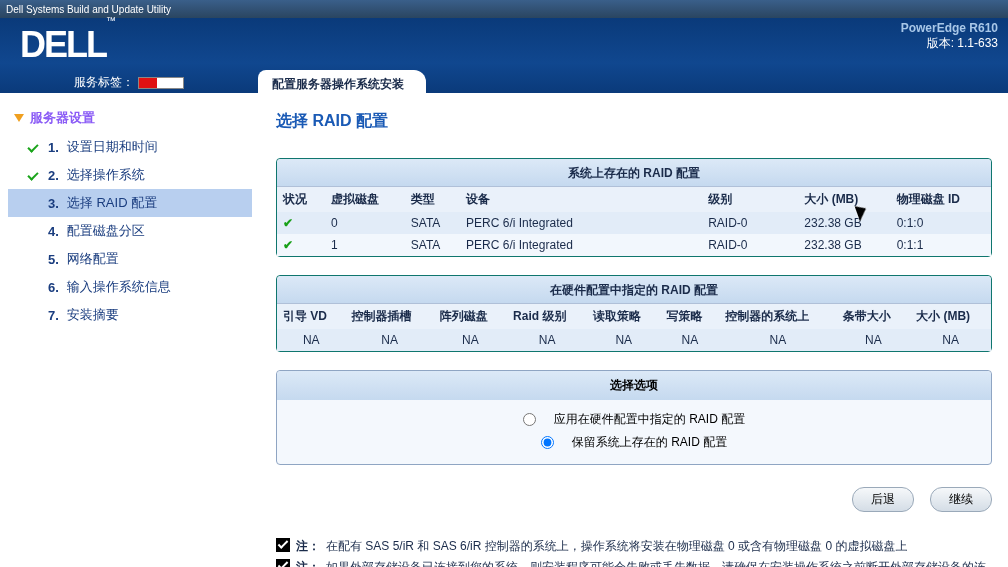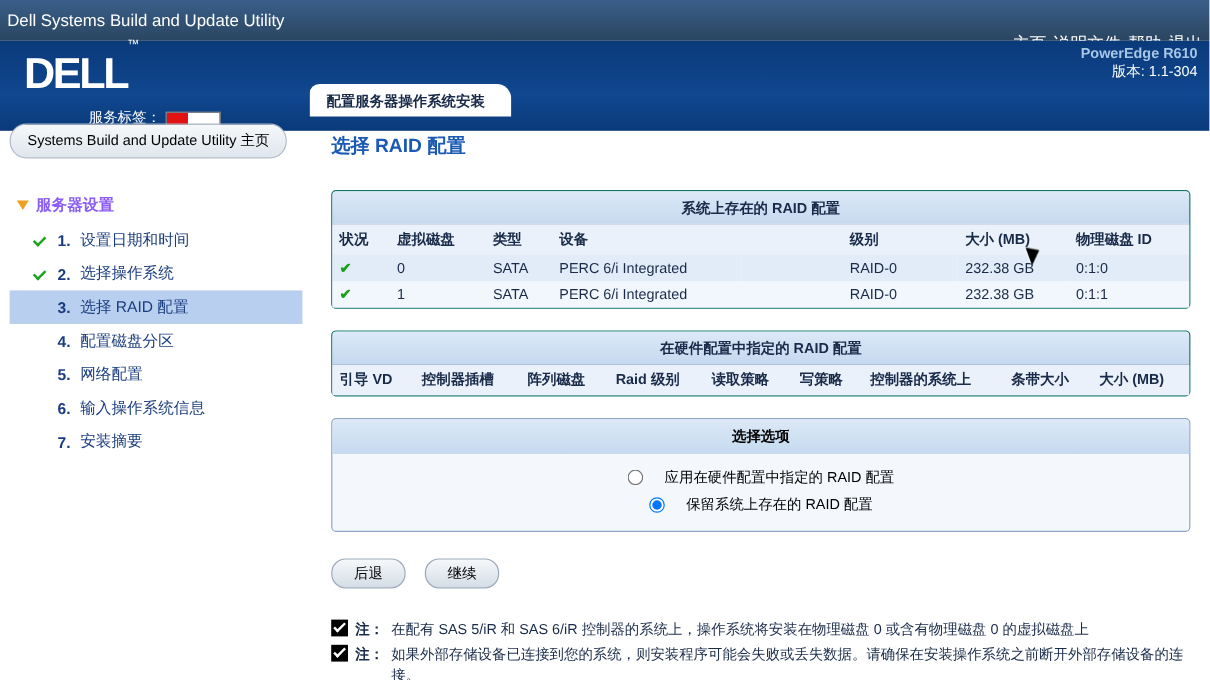--- a/index.html
+++ b/index.html
@@ -1,18 +1,18 @@
 <!DOCTYPE html>
 <html><head>
 <meta charset="utf-8">
 <style>
 * { margin: 0; padding: 0; box-sizing: border-box; font-family: Arial, "Microsoft YaHei", sans-serif; }
 body { width: 1008px; height: 567px; background: #fff; overflow: hidden; position: relative; }
 
-.titlebar { height: 34px; background: linear-gradient(#3a5f8a, #2a4560); color: #fff; font-size: 14px; display: flex; align-items: center; padding: 0 6px; justify-content: space-between; }
+.titlebar { height: 18px; background: linear-gradient(#3a5f8a, #2a4560); color: #fff; font-size: 10px; display: flex; align-items: center; padding: 0 6px; justify-content: space-between; }
 .titlebar .right { display: flex; gap: 6px; margin-top: 40px; }
 .titlebar .right span { cursor: pointer; }
 
 .header { height: 75px; background: linear-gradient(#0a3a7a, #10478f 60%, #0a3a7a); color: #fff; position: relative; }
 .logo { position: absolute; left: 20px; top: 6px; font-family: serif; font-weight: bold; font-size: 36px; letter-spacing: -2px; }
 .logo sup { font-size: 10px; font-weight: normal; position: relative; top: -20px; }
 .product { position: absolute; right: 10px; top: 3px; text-align: right; font-size: 12px; }
 .product .name { font-weight: bold; color: #a8c7e8; }
 .svc-row { position: absolute; left: 74px; bottom: 2px; font-size: 12px; display: flex; align-items: center; gap: 4px; justify-content: center; }
 .svc-redact { display: inline-block; width: 46px; height: 12px; background: linear-gradient(to right, #e01212 0 40%, #fff 40%); border: 1px solid #888; }
@@ -42,21 +42,21 @@
 .tbl td { padding: 4px 6px; }
 .tbl tr.r0 { background: #e2ecf8; }
 .tbl tr.r1 { background: #f2f7fd; }
 .green-check { color: #18a018; font-weight: bold; }
 
 .opt-panel { border: 1px solid #8fa5c3; border-radius: 4px; background: #f4f8fd; margin-bottom: 22px; }
 .opt-title { text-align: center; font-size: 12px; font-weight: bold; padding: 6px; background: linear-gradient(#dce9f7, #c5d9ef); border-radius: 4px 4px 0 0; }
 .opt-body { padding: 8px 0 10px; }
 .opt-row { display: flex; align-items: center; gap: 18px; justify-content: center; padding: 3px; font-size: 12px; }
 
-.btn-row { display: flex; justify-content: flex-start; gap: 16px; margin-bottom: 26px; }
+.btn-row { display: flex; justify-content: flex-end; gap: 16px; margin-bottom: 26px; }
 .btn { background: linear-gradient(#f6f8fa, #d4dde6); border: 1px solid #9aa9b9; border-radius: 12px; padding: 3px 18px; font-size: 12px; cursor: pointer; }
 
 .notes { font-size: 12px; color: #1a2b4a; }
 .note-row { display: flex; align-items: flex-start; gap: 6px; margin-bottom: 4px; }
 .flag { width: 14px; height: 14px; background: #000; position: relative; flex-shrink: 0; }
 .flag::after { content: ""; position: absolute; left: 2px; top: 3px; width: 8px; height: 3px; border-left: 2px solid #fff; border-bottom: 2px solid #fff; transform: rotate(-45deg); }
 .note-label { font-weight: bold; }
 
 .cursor-img { position: absolute; left: 857px; top: 204px; width: 14px; height: 20px; pointer-events:none; }
 .cursor-img::before { content: ""; position: absolute; left: 0; top: 0; border-left: 10px solid #000; border-top: 6px solid transparent; border-bottom: 10px solid transparent; transform: rotate(-20deg); filter: drop-shadow(0 0 1px #fff); }
@@ -75,33 +75,32 @@
     <span>退出</span>
   </div>
 </div>
 
 <div class="header">
   <div class="logo">
     <span>DELL</span><sup>™</sup>
   </div>
   <div class="product">
     <div class="name">PowerEdge R610</div>
-    <div>版本: 1.1-304</div>
+    <div>版本: 1.1-633</div>
   </div>
   <div class="svc-row">
     <span>服务标签：</span>
     <span class="svc-redact"></span>
   </div>
 </div>
 
 <div class="tab">配置服务器操作系统安装</div>
 
 <div class="main">
   <div class="sidebar">
-    <div class="home-btn">Systems Build and Update Utility 主页</div>
     <div class="nav">
       <div class="section-head">
         <span class="tri-icon"></span>
         <span>服务器设置</span>
       </div>
       <div class="nav-item">
         <span class="check-icon"></span>
         <span class="num">1.</span>
         <span>设置日期和时间</span>
       </div>
@@ -184,20 +183,31 @@
           <th>引导 VD</th>
           <th>控制器插槽</th>
           <th>阵列磁盘</th>
           <th>Raid 级别</th>
           <th>读取策略</th>
           <th>写策略</th>
           <th>控制器的系统上</th>
           <th>条带大小</th>
           <th>大小 (MB)</th>
         </tr>
+        <tr class="r0">
+          <td style="text-align:center">NA</td>
+          <td style="text-align:center">NA</td>
+          <td style="text-align:center">NA</td>
+          <td style="text-align:center">NA</td>
+          <td style="text-align:center">NA</td>
+          <td style="text-align:center">NA</td>
+          <td style="text-align:center">NA</td>
+          <td style="text-align:center">NA</td>
+          <td style="text-align:center">NA</td>
+        </tr>
       </tbody>
         </table>
     </div>
 
     <div class="opt-panel">
       <div class="opt-title">选择选项</div>
       <div class="opt-body">
         <div class="opt-row">
           <input type="radio" name="raidopt" style="">
           <span>应用在硬件配置中指定的 RAID 配置</span>

